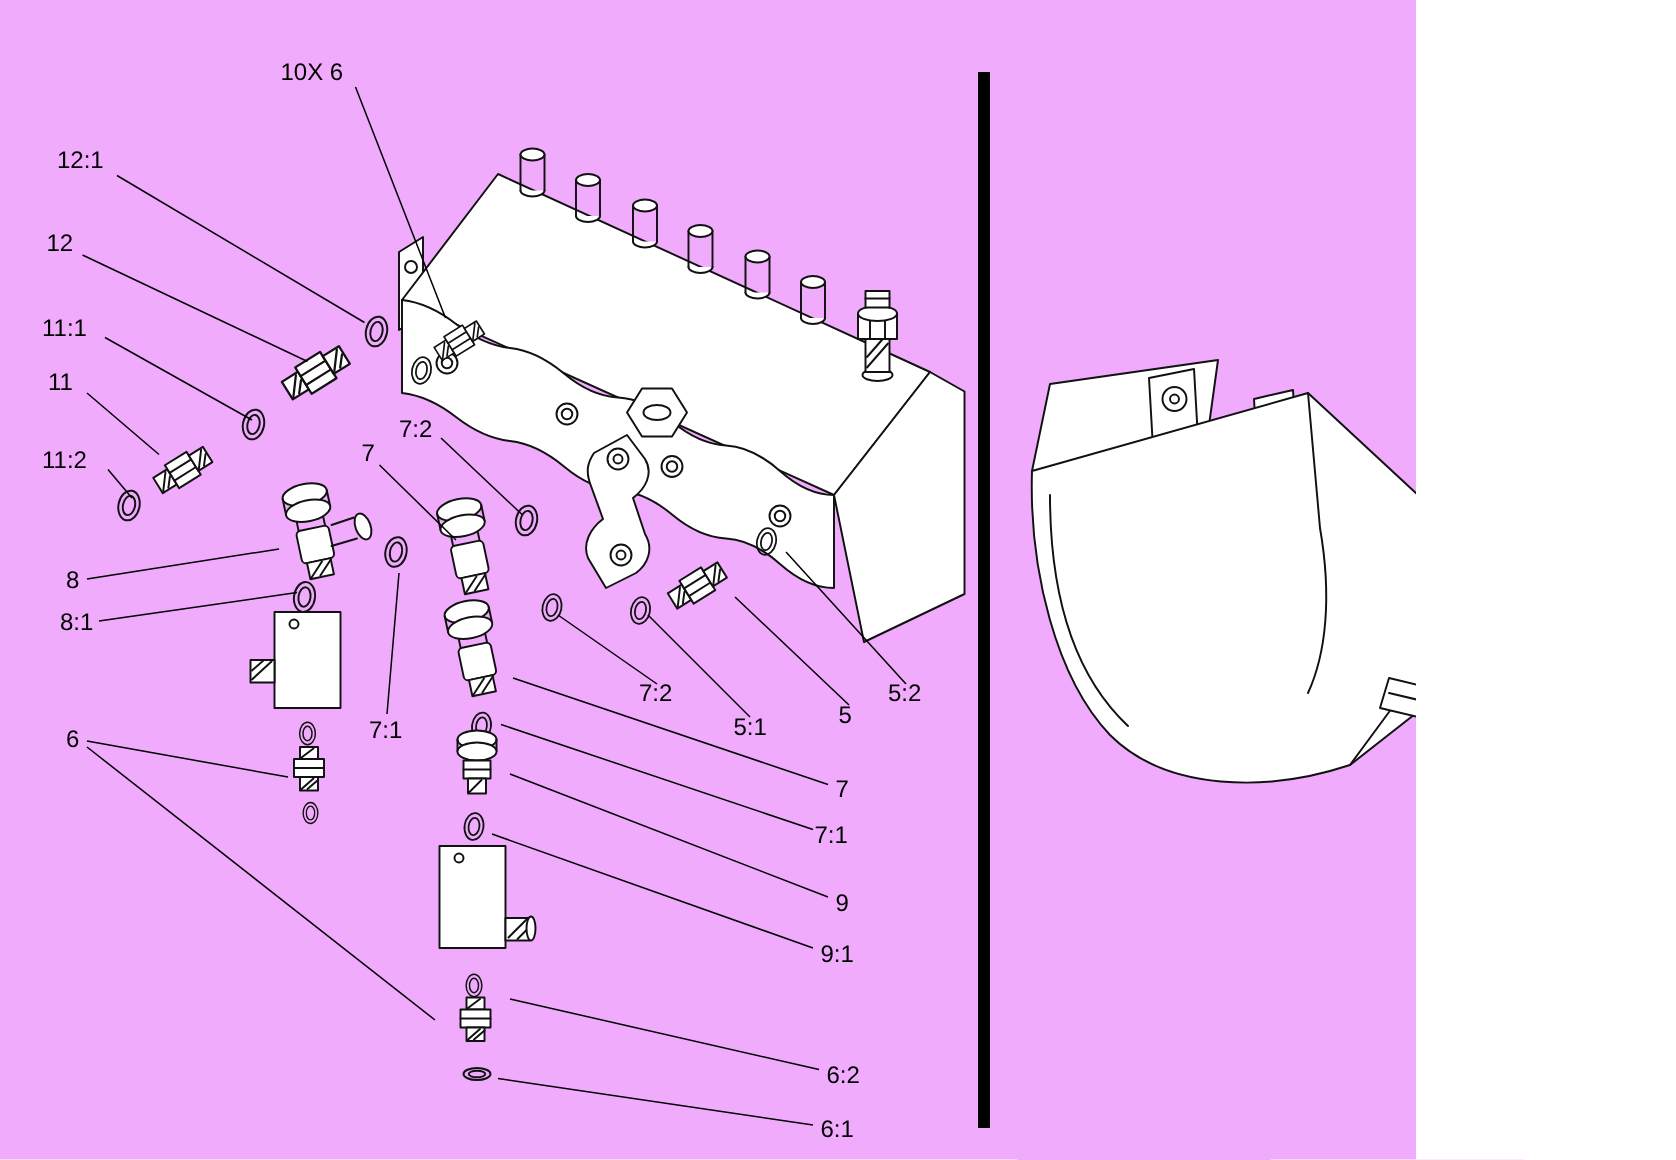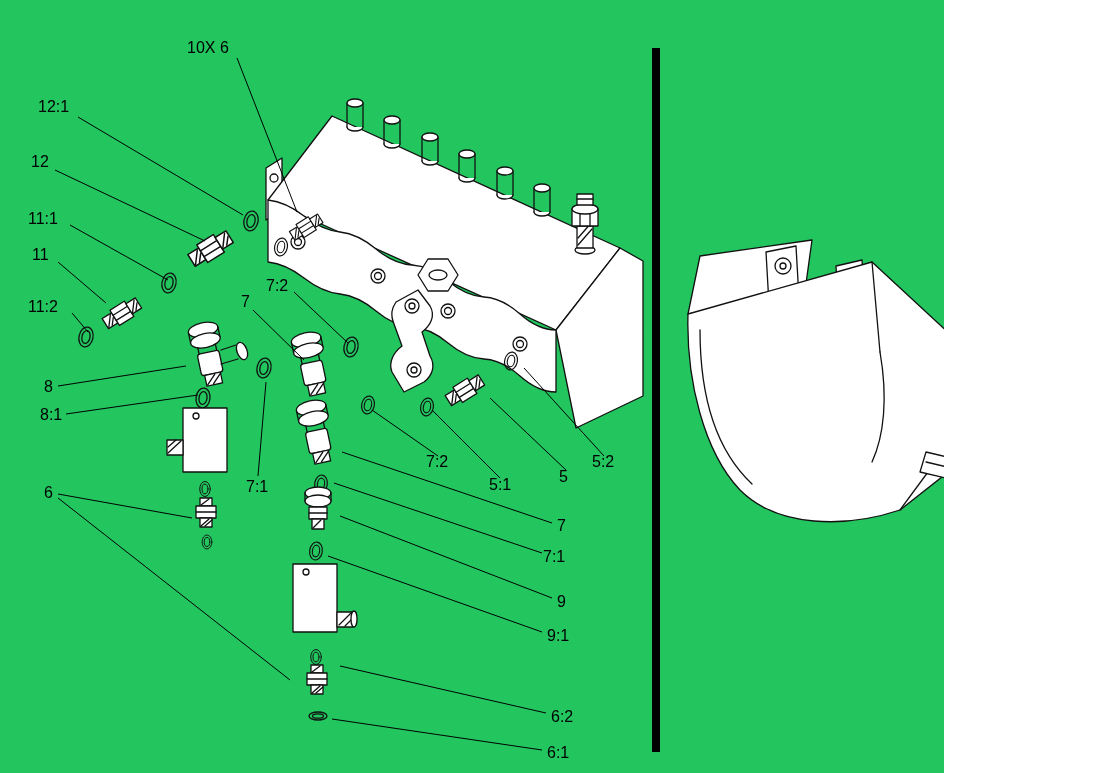--- a/index.html
+++ b/index.html
@@ -1,19 +1,19 @@
 <!DOCTYPE html>
 <html><head>
 <meta charset="utf-8">
 <style>
   html,body{margin:0;padding:0;background:#ffffff;}
   .canvas{
     position:relative;
     width:944px;height:773px;
-    background:#22c55e;
+    background:#f0abfc;
     overflow:hidden;
     font-family:"Liberation Sans", sans-serif;
   }
   svg{position:absolute;left:0;top:0;}
   .art{stroke:#111;stroke-width:1.3;fill:#fff;stroke-linejoin:round;stroke-linecap:round;}
   .ldr{stroke:#000;stroke-width:1;fill:none;}
   .lbl{font-family:"Liberation Sans", sans-serif;font-size:16px;fill:#000;}
 </style>
 </head>
 <body>

